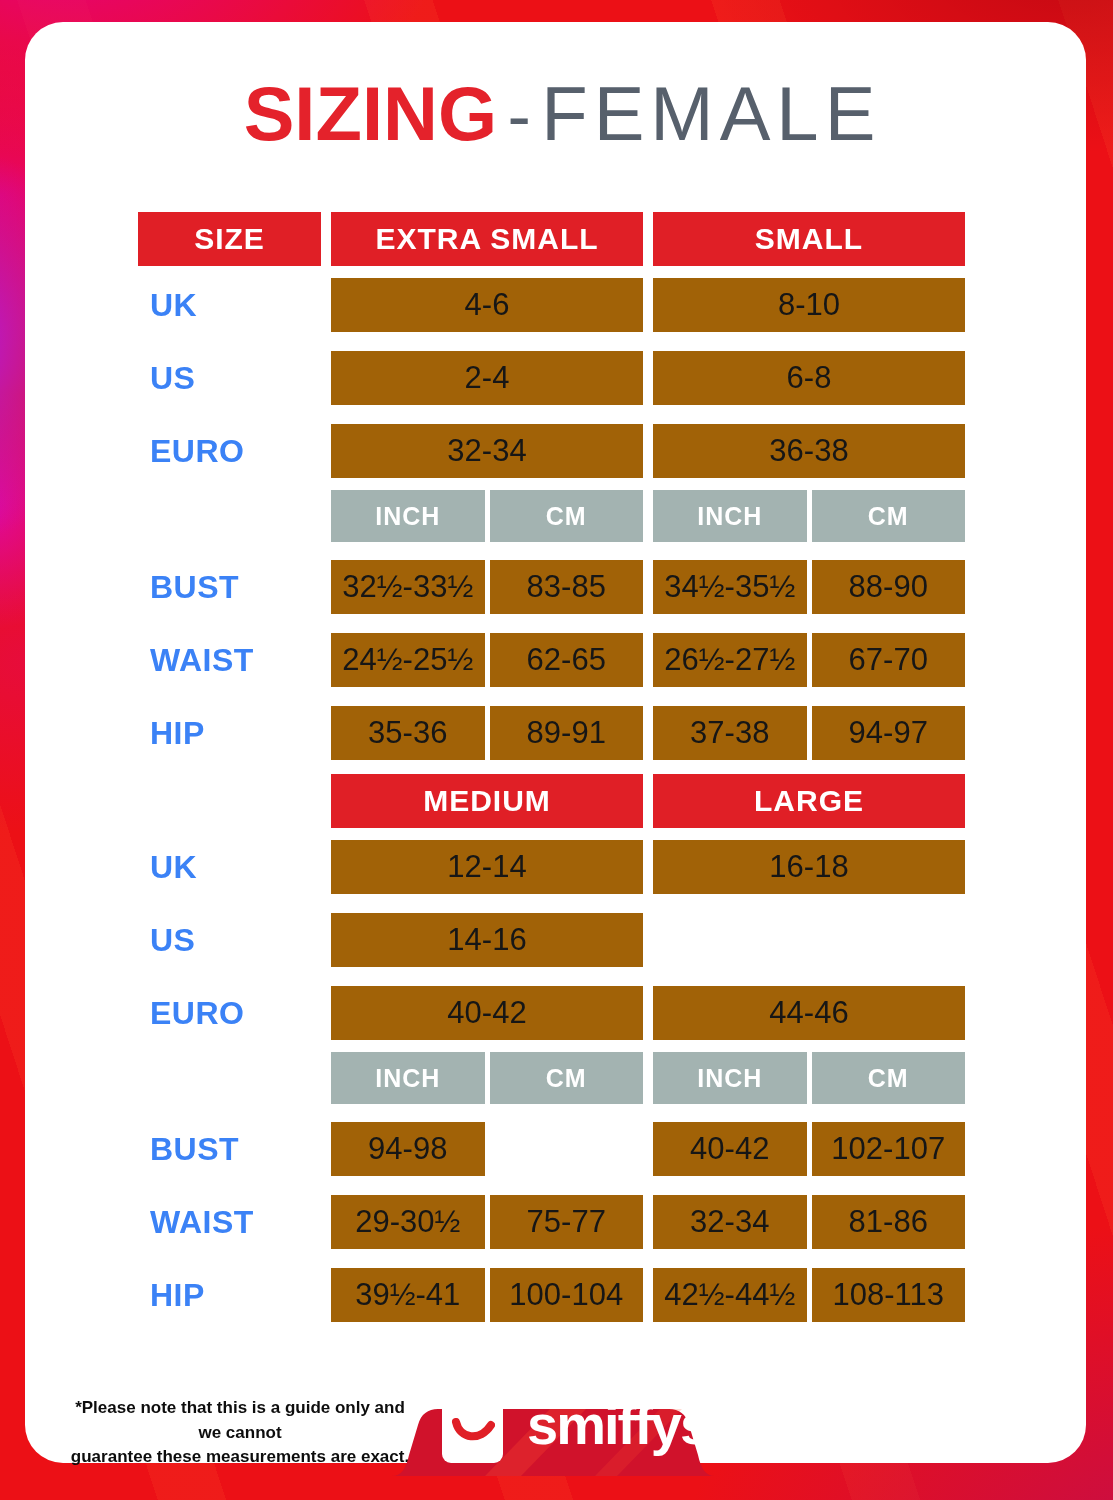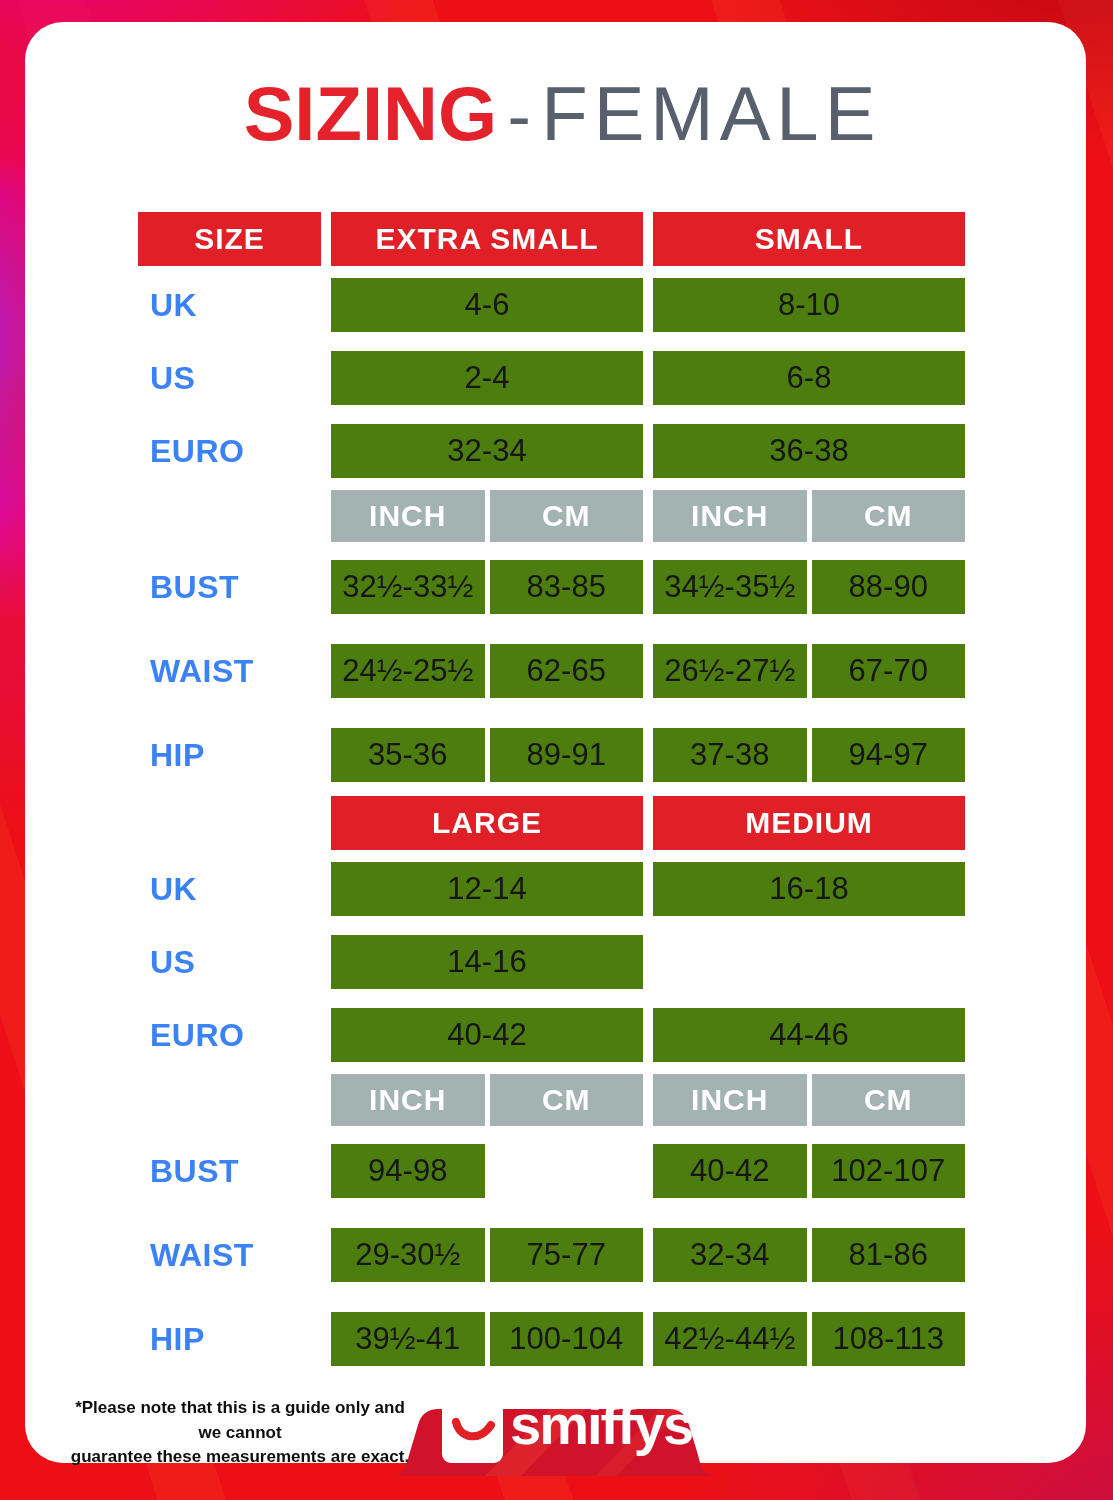--- a/index.html
+++ b/index.html
@@ -24,42 +24,42 @@
   .title{position:absolute;top:48px;left:0;width:100%;text-align:center;white-space:nowrap;padding-left:7px;}
   .title-red{font-size:76px;font-weight:bold;color:#e4222b;letter-spacing:0px;}
   .title-sep{font-size:70px;font-weight:normal;color:#57606c;margin:0 6px;}
   .title-gray{font-size:76px;font-weight:normal;color:#57606c;letter-spacing:6px;}
   .tables{position:absolute;left:113px;top:190px;width:827px;}
   .row{display:grid;grid-template-columns:183px 312px 312px;column-gap:10px;}
   .pair{display:grid;grid-template-columns:1fr 1fr;column-gap:5px;}
   .cell{display:flex;align-items:center;justify-content:center;}
   .red-cell{height:54px;background:#e01f26;color:#ffffff;font-weight:bold;font-size:30px;letter-spacing:1px;}
   .lbl{display:flex;align-items:center;height:54px;color:#3b82f6;font-weight:bold;font-size:32px;padding-left:12px;letter-spacing:.5px;}
-  .val{height:54px;background:#4d7c0f;color:#161616;font-size:31px;}
-  .unit{height:52px;background:#a3b3b1;color:#ffffff;font-weight:bold;font-size:30px;letter-spacing:1px;}
+  .val{height:54px;background:#a16207;color:#161616;font-size:31px;}
+  .unit{height:52px;background:#a3b3b1;color:#ffffff;font-weight:bold;font-size:25px;letter-spacing:1px;}
   .row-hdr{margin-bottom:12px;}
   .row-size{margin-bottom:19px;}
   .row-size.tight{margin-bottom:12px;}
   .row-units{margin-bottom:16px;}
-  .row-measure{margin-bottom:30px;}
+  .row-measure{margin-bottom:19px;}
   .row-measure:last-child{margin-bottom:0;}
   .section{margin-bottom:14px;}
   .disclaimer{
     position:absolute;left:40px;top:1374px;width:350px;text-align:center;
     color:#0d0d0d;font-size:17px;font-weight:bold;line-height:1.45;
   }
   .brand-tab{position:absolute;left:390px;top:1392px;width:327px;height:84px;}
   .tab-shape{position:absolute;left:0;top:0;}
   .logo{position:absolute;left:52px;top:7px;display:flex;align-items:flex-start;}
   .smile-box{
     width:61px;height:64px;background:#ffffff;border-radius:9px;
     display:flex;align-items:center;justify-content:center;
   }
   .brand-text{
-    margin-left:7px;margin-top:-6px;color:#ffffff;font-weight:bold;
+    margin-left:24px;margin-top:-6px;color:#ffffff;font-weight:bold;
     font-size:56px;letter-spacing:-2px;line-height:1.15;
   }
   .brand-tm{color:#ffffff;font-weight:bold;font-size:13px;margin-left:2px;margin-top:4px;letter-spacing:0;}
 </style>
 </head>
 <body>
 
 <div class="card">
 
   <div class="title">
@@ -136,22 +136,22 @@
         <div class="pair">
           <div class="cell val">37-38</div>
           <div class="cell val">94-97</div>
         </div>
       </div>
     </div>
 
     <div class="section">
       <div class="row row-hdr">
         <div></div>
+        <div class="cell red-cell">MEDIUM</div>
         <div class="cell red-cell">LARGE</div>
-        <div class="cell red-cell">MEDIUM</div>
       </div>
 
       <div class="row row-size">
         <div class="lbl">UK</div>
         <div class="cell val">12-14</div>
         <div class="cell val">16-18</div>
       </div>
       <div class="row row-size">
         <div class="lbl">US</div>
         <div class="cell val">14-16</div>

